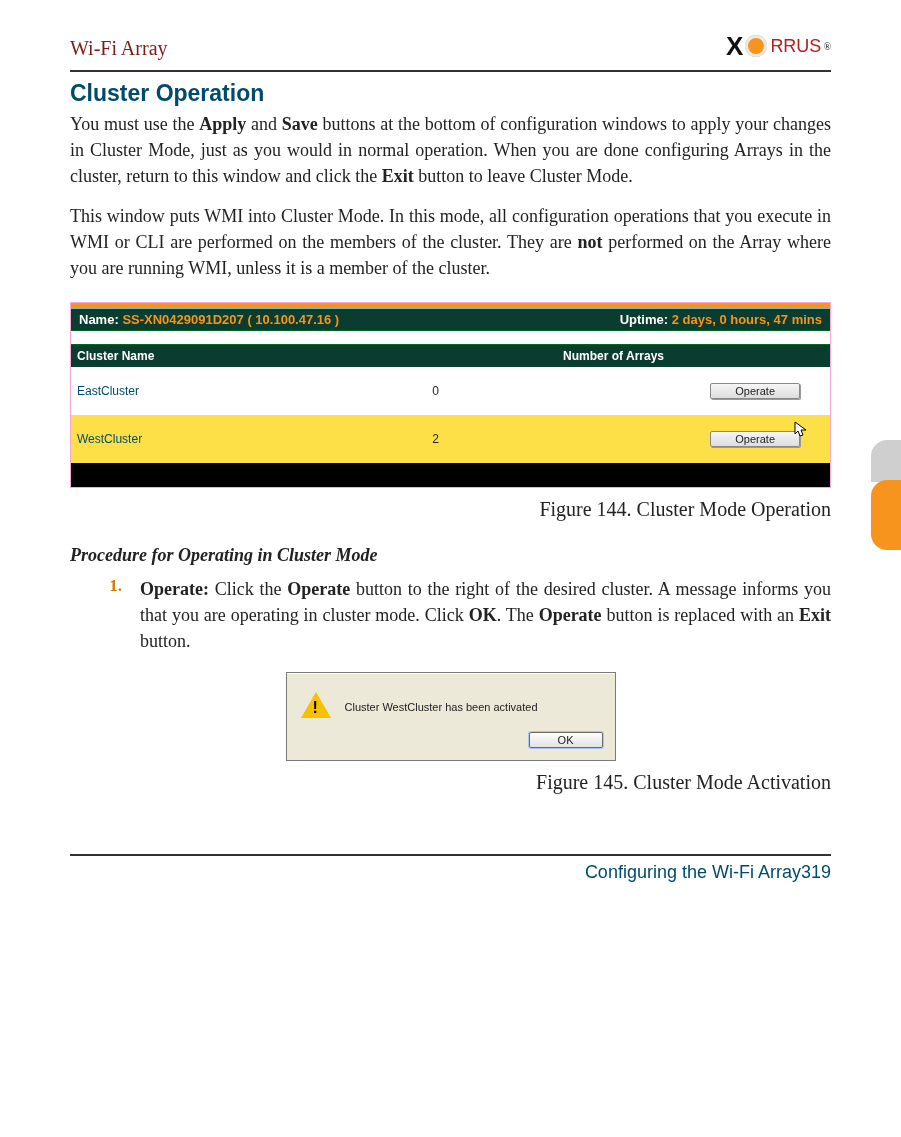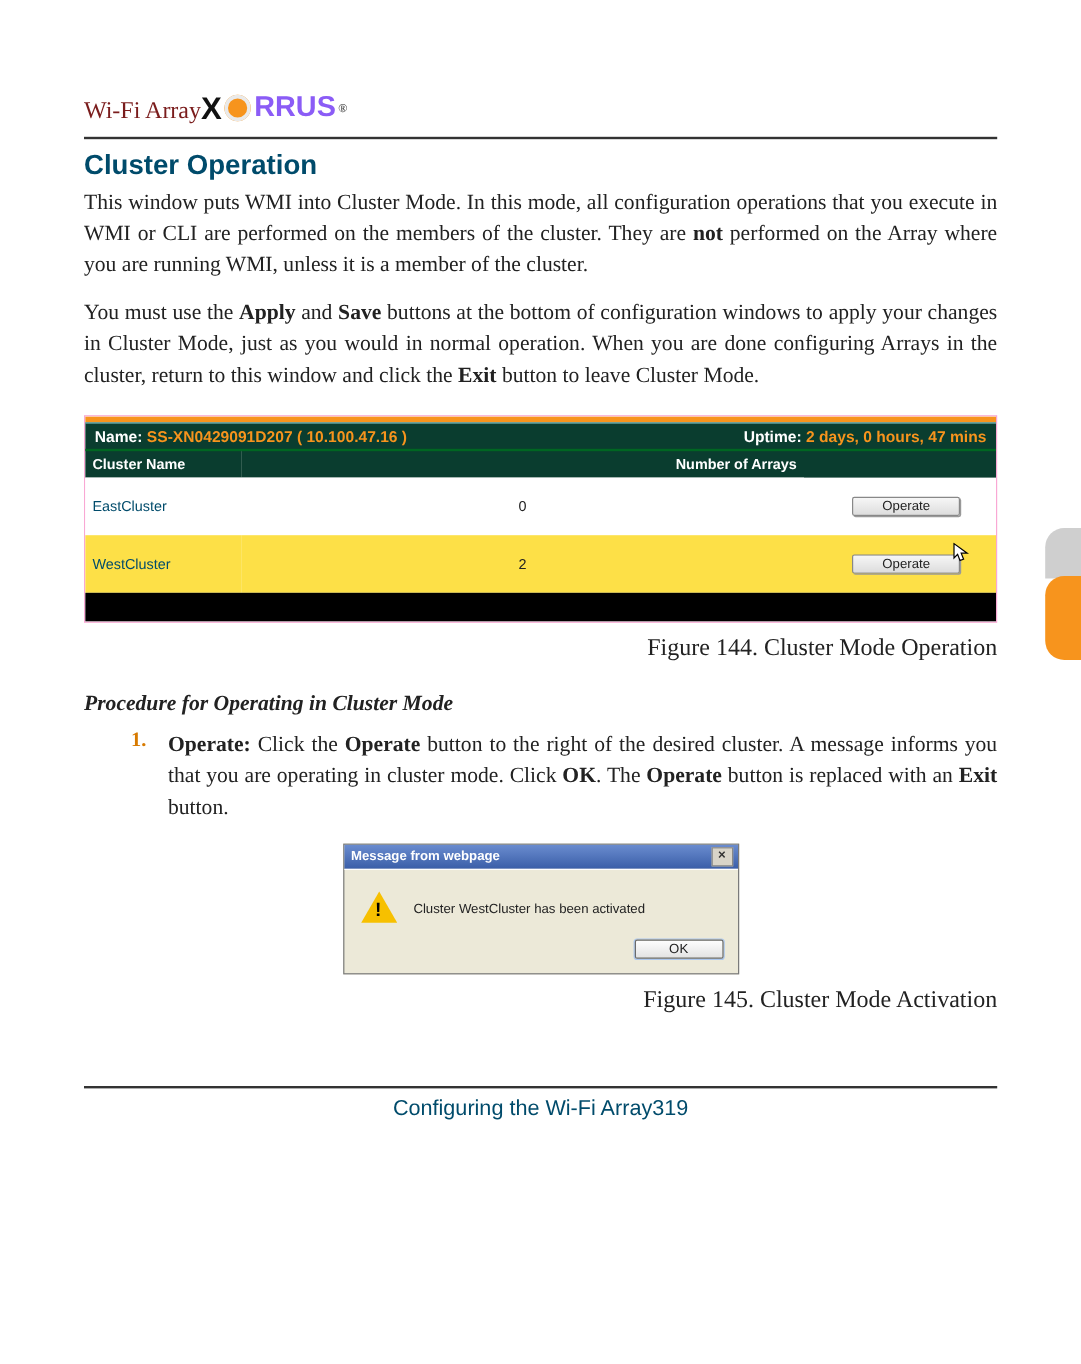--- a/index.html
+++ b/index.html
@@ -1,40 +1,40 @@
 <!DOCTYPE html>
 <html><head>
 <meta charset="utf-8">
 <style>
   * { box-sizing: border-box; margin: 0; padding: 0; }
   html, body { width: 901px; background: #fff; font-family: Georgia, 'Times New Roman', serif; color: #222; }
   .page { width: 901px; padding: 32px 70px 20px 70px; position: relative; }
 
   
-  .hdr { display: flex; justify-content: flex-start; align-items: flex-end; padding-bottom: 6px; margin-top: 44px; }
+  .hdr { display: flex; justify-content: space-between; align-items: flex-end; padding-bottom: 6px; }
   .hdr-title { color: #7a1c1c; font-size: 20px; font-family: Georgia, serif; }
   .logo { display: flex; align-items: center; gap: 2px; height: 28px; }
   .logo-x { font-family: Arial, sans-serif; font-weight: 900; font-size: 26px; color: #111; letter-spacing: -1px; }
   .logo-dot { width: 22px; height: 22px; border-radius: 50%; background: #f7941d; display: inline-block; margin: 0 1px; box-shadow: inset 0 0 0 3px #eaeaea; }
-  .logo-rest { font-family: Arial, sans-serif; font-weight: 700; font-size: 24px; color: #8b5cf6; letter-spacing: 0px; }
+  .logo-rest { font-family: Arial, sans-serif; font-weight: 400; font-size: 18px; color: #b91c1c; letter-spacing: 0px; }
   .logo-reg { font-size: 10px; vertical-align: top; }
   .rule { border: none; border-top: 2px solid #333; margin-top: 4px; }
 
   .h2 { color: #004b6b; font-family: Arial, Helvetica, sans-serif; font-weight: bold; font-size: 23px; margin-top: 8px; }
   .para { font-size: 18px; line-height: 1.45; text-align: justify; margin-top: 4px; }
   .para + .para { margin-top: 14px; }
   .para b { font-weight: bold; }
 
   
   .fig144 { margin-top: 20px; border: 1px solid #f9a8d4; font-family: Arial, sans-serif; overflow: hidden; position: relative; }
   .fig144 .strip { height: 5px; background: #f7941d; }
   .fig144 .dbar { background: #0a3d2f; color: #fff; display: flex; justify-content: space-between; padding: 3px 8px; font-size: 13px; font-weight: bold; border-top: 1px solid #7bb; border-bottom: 1px solid #062; }
   .fig144 .dbar .lbl { color: #ffffff; }
   .fig144 .dbar .val { color: #f7941d; font-weight: bold; }
-  .fig144 table { width: 100%; border-collapse: collapse; table-layout: fixed; }
+  .fig144 table { width: 100%; border-collapse: collapse; table-layout: fixed; margin-top: 13px; }
   .fig144 th { background: #0a3d2f; color: #fff; font-size: 12px; font-weight: bold; text-align: right; padding: 4px 6px; border-top: 1px solid #062; }
   .fig144 th.left { text-align: left; width: 130px; }
   .fig144 th.mid { width: auto; }
   .fig144 th.act { width: 160px; }
   .fig144 td { font-size: 12px; padding: 16px 6px; color: #004b6b; }
   .fig144 tr.r0 { background: #fff; }
   .fig144 tr.r1 { background: #fde047; }
   .fig144 td.c0 { color: #004b6b; font-weight: normal; }
   .fig144 td.c1 { text-align: center; color: #222; }
   .fig144 td.c2 { text-align: right; padding-right: 30px; position:relative;}
@@ -62,21 +62,21 @@
   .fig145 .msg { font-size: 11px; color: #222; }
   .fig145 .btnrow { display: flex; justify-content: flex-end; padding: 0 12px 12px 12px; }
   .fig145 .okbtn { background: linear-gradient(#fdfdfd,#e3e3e3); border: 1px solid #6b6b6b; border-radius: 2px; font-size: 11px; padding: 1px 28px; box-shadow: 0 0 0 1px #aac6ee; }
 
   
   .sidetab { position: absolute; right: 0; top: 480px; width: 30px; height: 70px; background: #f7941d; border-top-left-radius: 16px; border-bottom-left-radius: 16px; }
   .sidegray { position: absolute; right: 0; top: 440px; width: 30px; height: 42px; background: #cfcfcf; border-top-left-radius: 16px; }
 
   
   .frule { border: none; border-top: 2px solid #333; margin-top: 60px; }
-  .ftr { display: flex; justify-content: center; padding-top: 6px; }
+  .ftr { display: flex; justify-content: flex-end; padding-top: 6px; }
   .ftr-left { color: #004b6b; font-family: Arial, sans-serif; font-size: 18px; }
   .ftr-right { color: #004b6b; font-family: Arial, sans-serif; font-size: 18px; }
 </style>
 </head>
 <body>
 
 <div class="page">
   <div class="sidegray"></div>
   <div class="sidetab"></div>
 
@@ -87,25 +87,25 @@
       <span class="logo-dot"></span>
       <span class="logo-rest">RRUS</span>
       <span class="logo-reg">®</span>
     </div>
   </div>
   <hr class="rule">
 
   <div class="h2">Cluster Operation</div>
 
   <p class="para">
-    <span>This window puts WMI into Cluster Mode. In this mode, all configuration operations that you execute in WMI or CLI are performed on the members of the cluster. They are </span><b>not</b><span> performed on the Array where you are running WMI, unless it is a member of the cluster.</span>
+    <span>You must use the </span><b>Apply</b><span> and </span><b>Save</b><span> buttons at the bottom of configuration windows to apply your changes in Cluster Mode, just as you would in normal operation. When you are done configuring Arrays in the cluster, return to this window and click the </span><b>Exit</b><span> button to leave Cluster Mode.</span>
   </p>
 
   <p class="para">
-    <span>You must use the </span><b>Apply</b><span> and </span><b>Save</b><span> buttons at the bottom of configuration windows to apply your changes in Cluster Mode, just as you would in normal operation. When you are done configuring Arrays in the cluster, return to this window and click the </span><b>Exit</b><span> button to leave Cluster Mode.</span>
+    <span>This window puts WMI into Cluster Mode. In this mode, all configuration operations that you execute in WMI or CLI are performed on the members of the cluster. They are </span><b>not</b><span> performed on the Array where you are running WMI, unless it is a member of the cluster.</span>
   </p>
 
   <div class="fig144">
     <div class="strip"></div>
     <div class="dbar">
       <div>
         <span class="lbl">Name:</span>
         <span class="val">SS-XN0429091D207   ( 10.100.47.16 )</span>
       </div>
       <div>
@@ -149,24 +149,20 @@
 
   <div class="step">
     <div class="stepnum">1.</div>
     <div class="steptxt">
       <b>Operate:</b><span> Click the </span><b>Operate</b><span> button to the right of the desired cluster. A message informs you that you are operating in cluster mode. Click </span><b>OK</b><span>. The </span><b>Operate</b><span> button is replaced with an </span><b>Exit</b><span> button.</span>
     </div>
   </div>
 
   <div class="fig145wrap">
     <div class="fig145">
-      <div class="tbar">
-        <span>Message from webpage</span>
-        <span class="xbtn">×</span>
-      </div>
       <div class="body">
         <div class="warn">
             <div class="warn-tri"></div>
           </div>
         <div class="msg">Cluster WestCluster has been activated</div>
       </div>
       <div class="btnrow">
         <span class="okbtn">OK</span>
       </div>
     </div>

